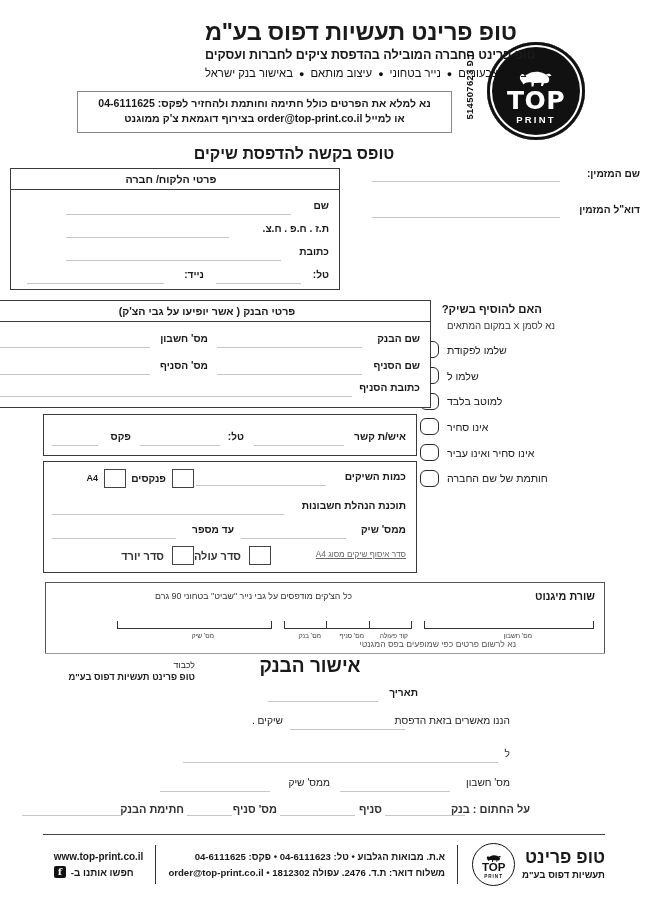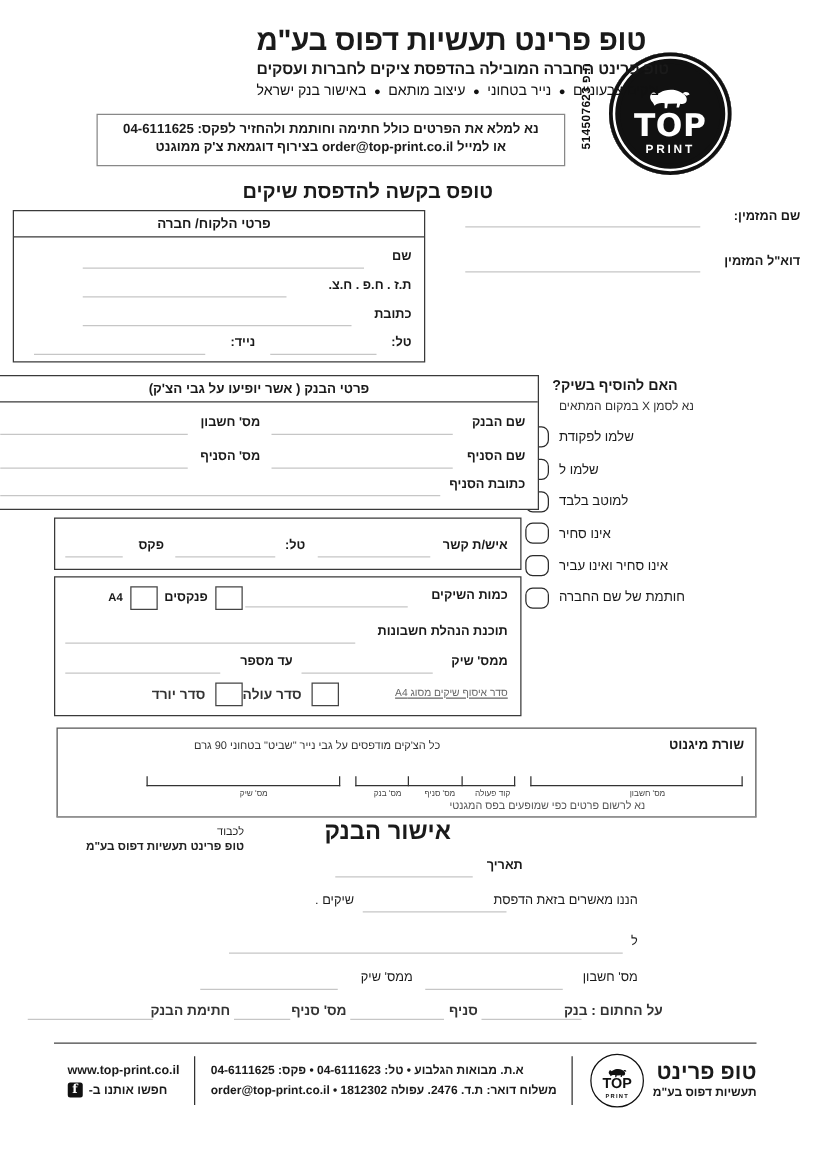--- a/index.html
+++ b/index.html
@@ -139,21 +139,21 @@
     width: 43px; height: 43px; border-radius: 50%; border: 1.6px solid #111;
     display: flex; flex-direction: column; align-items: center; justify-content: center; background: #fff;
   }
   .f-logo-animal { width: 18px; height: 9px; margin-bottom: -1px; margin-top: 5px; }
   .f-logo-top { font-size: 11.5px; font-weight: 800; color: #111; line-height: 1; direction: ltr; }
   .f-logo-print { font-size: 4.6px; font-weight: 700; letter-spacing: 1px; color: #111; line-height: 1; margin-top: 1px; direction: ltr; }
   .f-brand { text-align: right; }
   .f-brand-name { font-size: 17.5px; font-weight: 800; line-height: 1; }
   .f-brand-sub { font-size: 9.6px; font-weight: 700; margin-top: 2px; }
   .f-sep { width: 1px; align-self: stretch; background: #333; margin: 2px 0; }
-  .f-mid { padding: 0 12px; text-align: left; }
+  .f-mid { padding: 0 12px; text-align: right; }
   .f-mid div { font-size: 9.6px; font-weight: 700; line-height: 1.6; white-space: nowrap; }
   .f-right { padding-right: 12px; text-align: left; direction: ltr; }
   .f-right .f-web { font-size: 10px; font-weight: 800; line-height: 1.6; }
   .f-social { font-size: 9.8px; font-weight: 700; line-height: 1.6; display: flex; align-items: center; gap: 5px; direction: rtl; justify-content: flex-end; }
   .fb-icon {
     width: 12px; height: 12px; background: #111; border-radius: 2px; color: #fff;
     font-size: 10px; font-weight: 800; line-height: 12px; text-align: center;
     font-family: "DejaVu Serif", serif; display: inline-block; direction: ltr;
   }
 </style>

